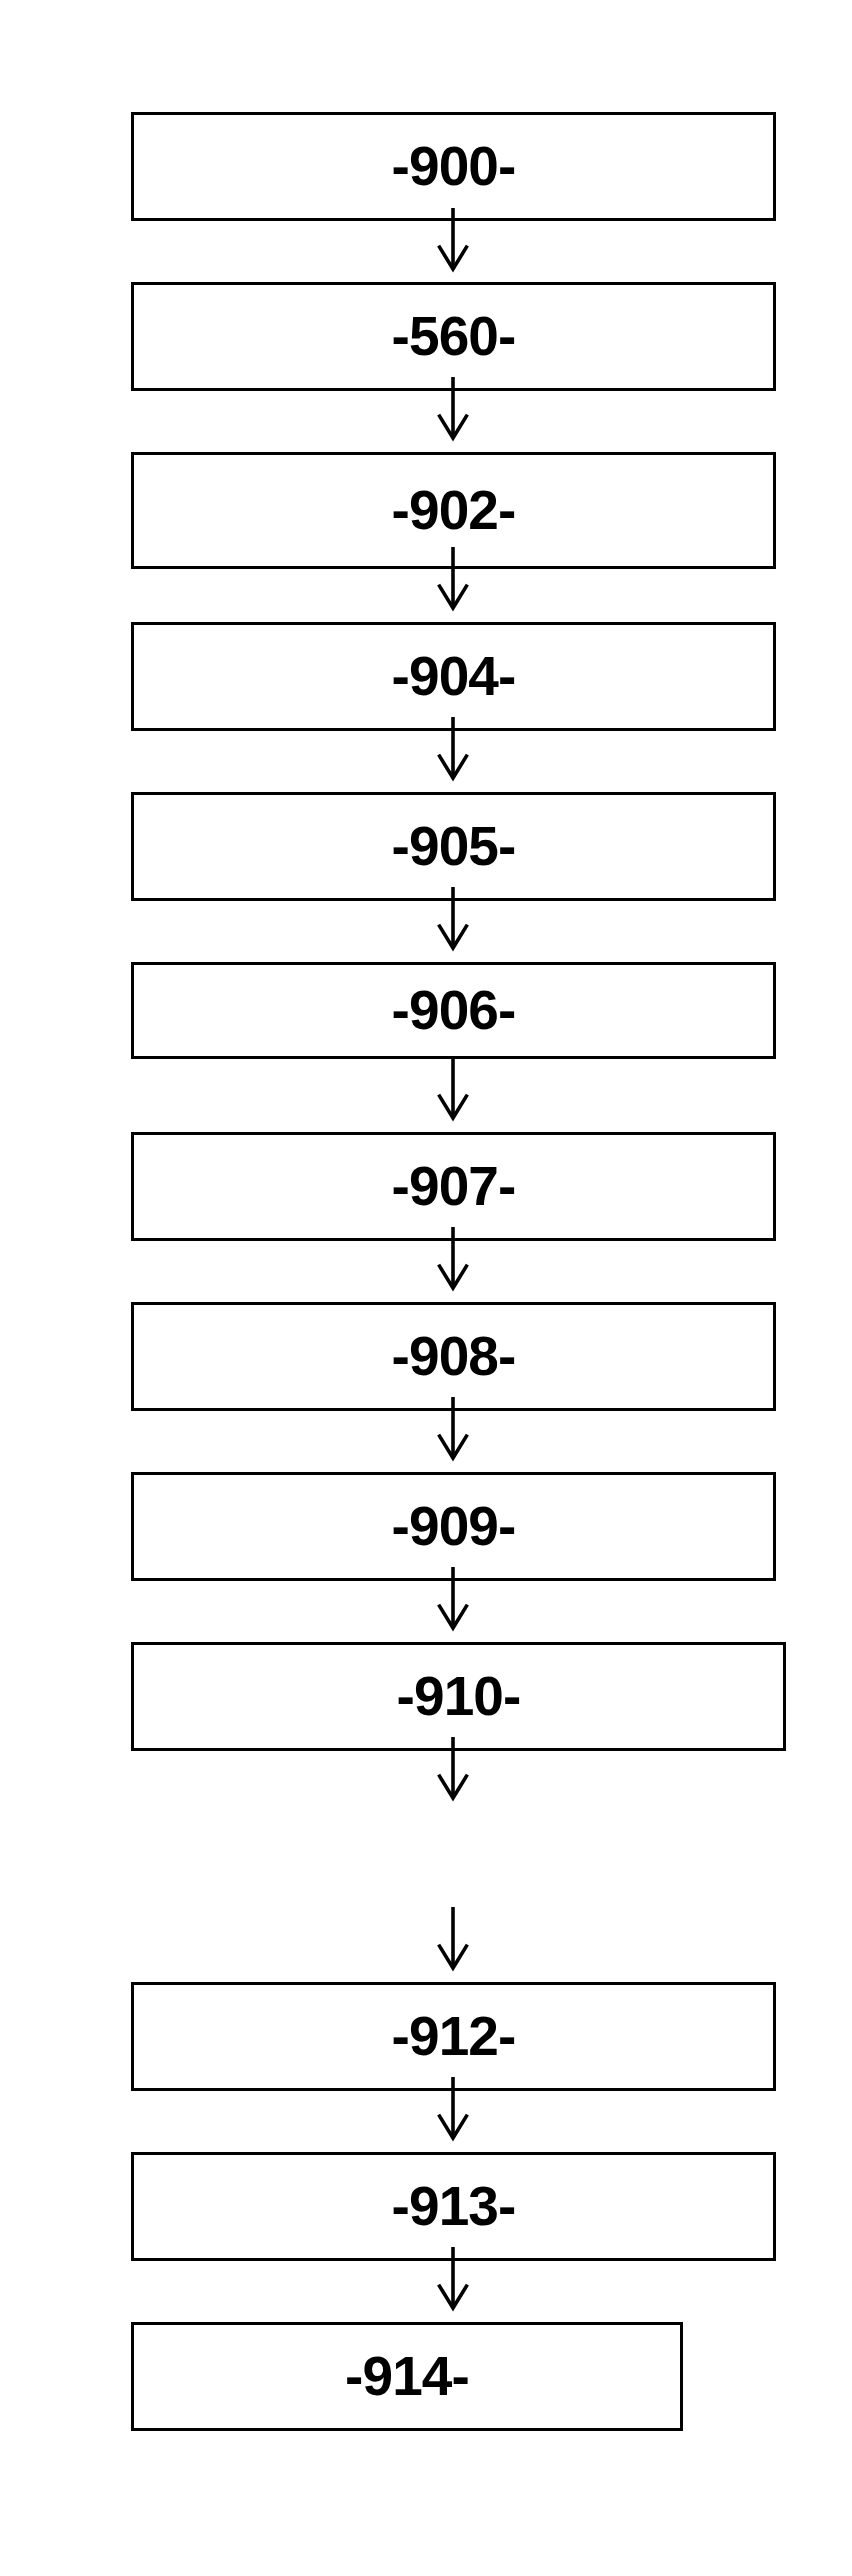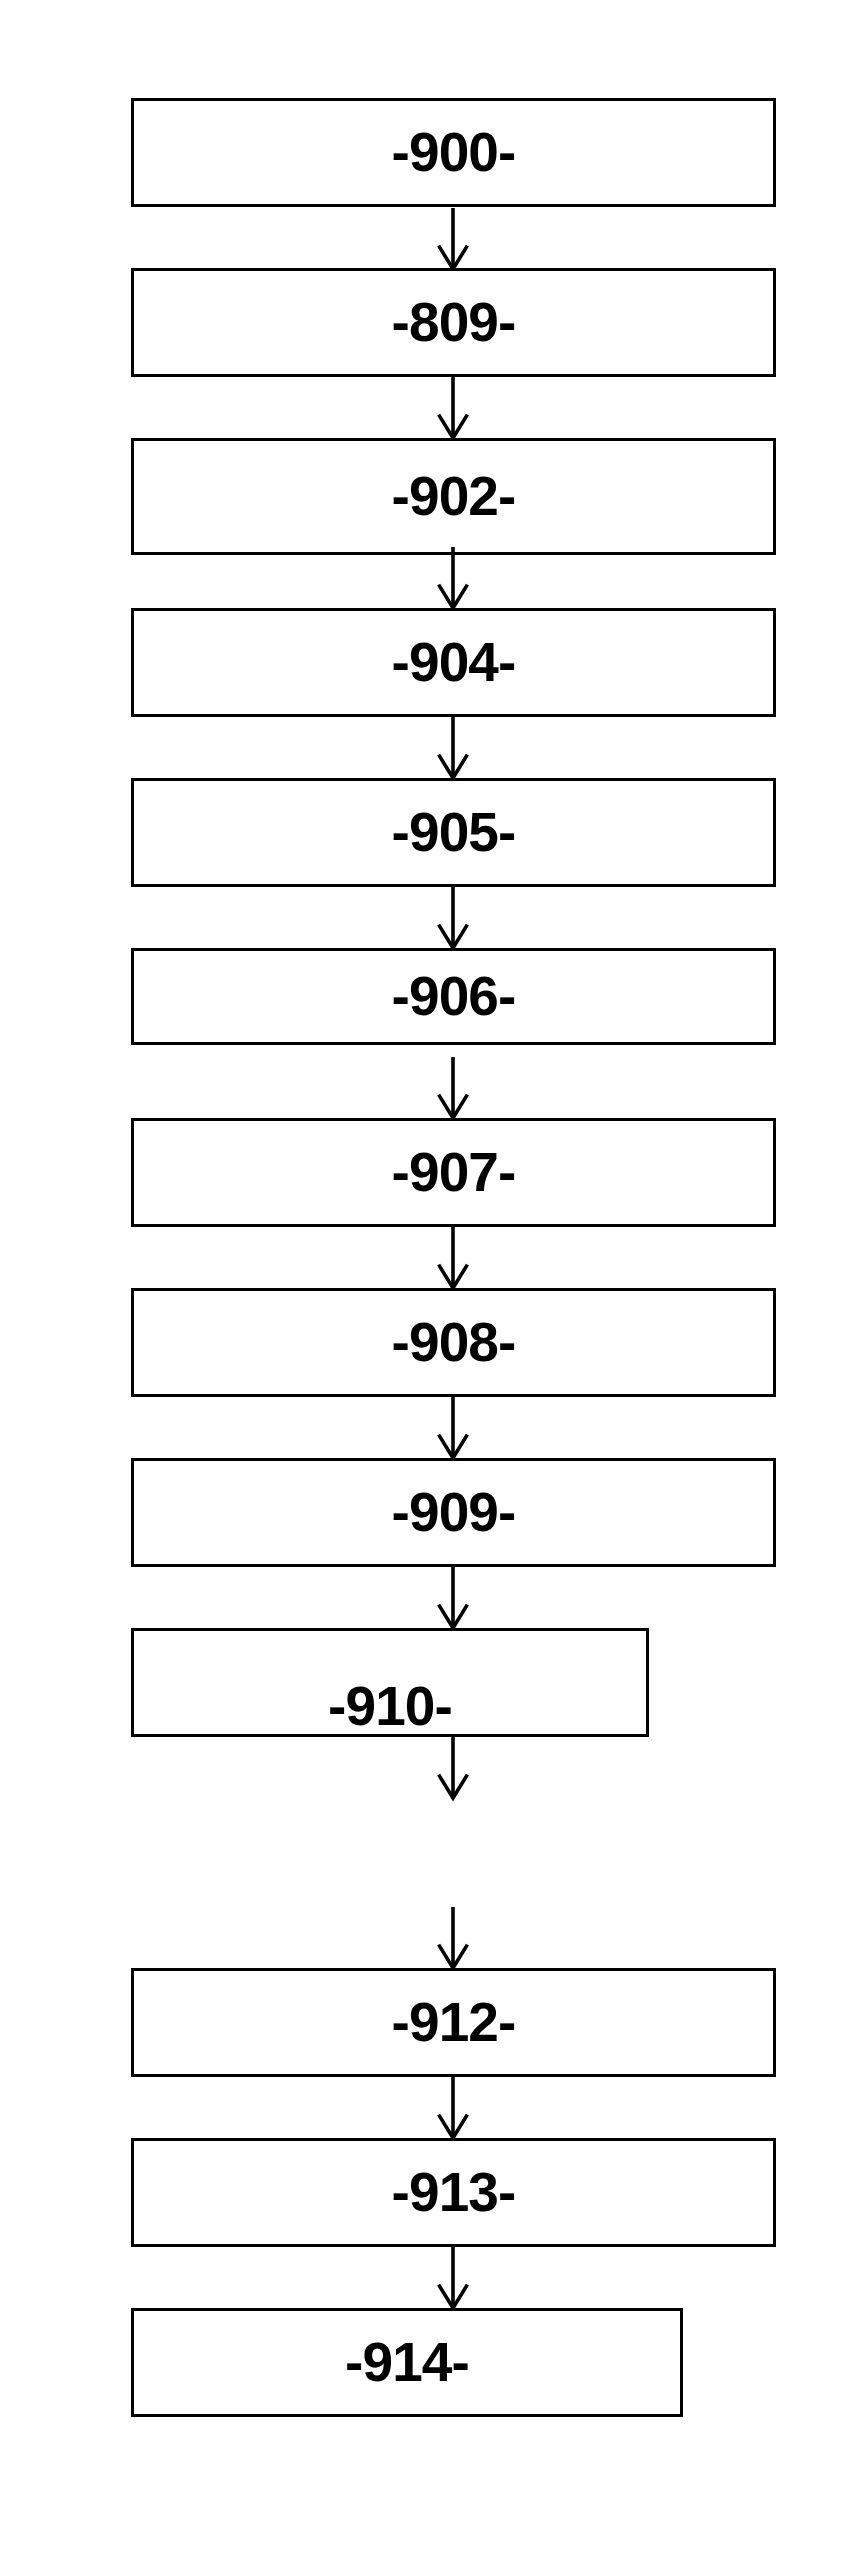--- a/index.html
+++ b/index.html
@@ -27,20 +27,21 @@
     height: 2576px;
   }
   .node {
     position: absolute;
     box-sizing: border-box;
     background: #ffffff;
     border: 3.6px solid #000000;
     display: flex;
     align-items: center;
     justify-content: center;
+    margin-top: 14px;
   }
   .node-label {
     font-family: "Liberation Sans", sans-serif;
     font-size: 55px;
     font-weight: 700;
     line-height: 1;
     color: #000000;
     letter-spacing: -0.9px;
     white-space: nowrap;
     user-select: none;
@@ -61,21 +62,21 @@
       <div class="node" style="left: 131px; top: 98px; width: 645px; height: 109px;">
         <span class="node-label">-900-</span>
       </div>
       <div class="connector" style="left: 426px; top: 208px; width: 54px; height: 61px;">
         <svg width="54" height="61" viewBox="0 0 60 68">
           <path d="M30 0 L30 68" stroke="#000" stroke-width="4" fill="none"></path>
           <path d="M14 42 L30 68 L46 42" stroke="#000" stroke-width="4" fill="none" stroke-linecap="butt" stroke-linejoin="miter"></path>
         </svg>
       </div>
       <div class="node" style="left: 131px; top: 268px; width: 645px; height: 109px;">
-        <span class="node-label">-809-</span>
+        <span class="node-label">-560-</span>
       </div>
       <div class="connector" style="left: 426px; top: 377px; width: 54px; height: 61px;">
         <svg width="54" height="61" viewBox="0 0 60 68">
           <path d="M30 0 L30 68" stroke="#000" stroke-width="4" fill="none"></path>
           <path d="M14 42 L30 68 L46 42" stroke="#000" stroke-width="4" fill="none" stroke-linecap="butt" stroke-linejoin="miter"></path>
         </svg>
       </div>
       <div class="node" style="left: 131px; top: 438px; width: 645px; height: 117px;">
         <span class="node-label">-902-</span>
       </div>
@@ -132,21 +133,21 @@
       </div>
       <div class="node" style="left: 131px; top: 1458px; width: 645px; height: 109px;">
         <span class="node-label">-909-</span>
       </div>
       <div class="connector" style="left: 426px; top: 1567px; width: 54px; height: 61px;">
         <svg width="54" height="61" viewBox="0 0 60 68">
           <path d="M30 0 L30 68" stroke="#000" stroke-width="4" fill="none"></path>
           <path d="M14 42 L30 68 L46 42" stroke="#000" stroke-width="4" fill="none" stroke-linecap="butt" stroke-linejoin="miter"></path>
         </svg>
       </div>
-      <div class="node" style="left: 131px; top: 1628px; width: 518px; height: 109px; align-items: flex-end;">
+      <div class="node" style="left: 131px; top: 1628px; width: 655px; height: 109px;">
         <span class="node-label">-910-</span>
       </div>
       <div class="connector" style="left: 426px; top: 1737px; width: 54px; height: 61px;">
         <svg width="54" height="61" viewBox="0 0 60 68">
           <path d="M30 0 L30 68" stroke="#000" stroke-width="4" fill="none"></path>
           <path d="M14 42 L30 68 L46 42" stroke="#000" stroke-width="4" fill="none" stroke-linecap="butt" stroke-linejoin="miter"></path>
         </svg>
       </div>
       <div class="connector" style="left: 426px; top: 1907px; width: 54px; height: 61px;">
         <svg width="54" height="61" viewBox="0 0 60 68">

